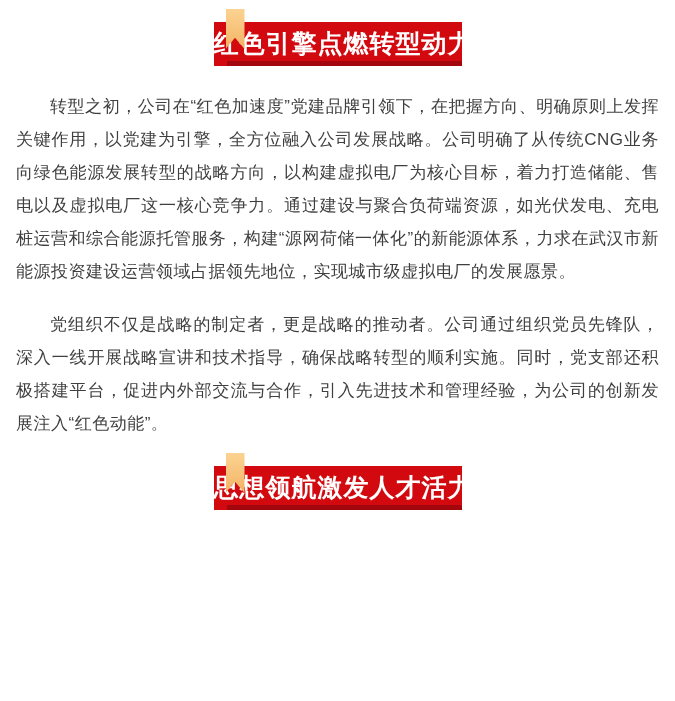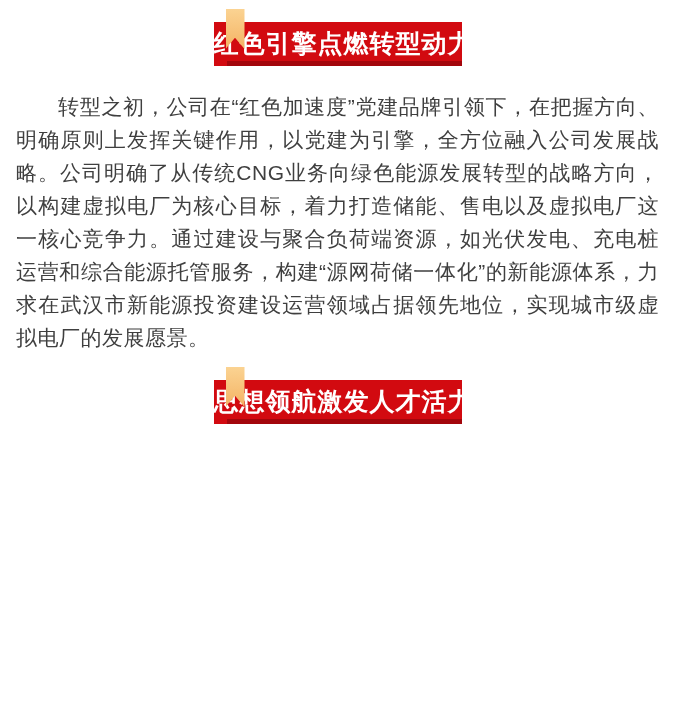--- a/index.html
+++ b/index.html
@@ -59,40 +59,41 @@
     text-align: center;
     color: #ffffff;
     font-size: 25px;
     font-weight: bold;
     letter-spacing: 1px;
     white-space: nowrap;
   }
   
   .para {
     margin: 0 0 20px 0;
-    font-size: 21px;
+    font-size: 17px;
     line-height: 33px;
     color: #3f3f3f;
     text-align: justify;
     text-indent: 2em;
     letter-spacing: 0.5px;
   }
   section { display: block; }
 </style>
 </head>
 <body>
 
 <div class="page">
 
   <section>
     <div class="banner banner-first">
       <span class="ribbon"></span>
       <span class="banner-text">红色引擎点燃转型动力</span>
     </div>
     <p class="para">转型之初，公司在“红色加速度”党建品牌引领下，在把握方向、明确原则上发挥关键作用，以党建为引擎，全方位融入公司发展战略。公司明确了从传统CNG业务向绿色能源发展转型的战略方向，以构建虚拟电厂为核心目标，着力打造储能、售电以及虚拟电厂这一核心竞争力。通过建设与聚合负荷端资源，如光伏发电、充电桩运营和综合能源托管服务，构建“源网荷储一体化”的新能源体系，力求在武汉市新能源投资建设运营领域占据领先地位，实现城市级虚拟电厂的发展愿景。</p>
+    <p class="para">党组织不仅是战略的制定者，更是战略的推动者。公司通过组织党员先锋队，深入一线开展战略宣讲和技术指导，确保战略转型的顺利实施。同时，党支部还积极搭建平台，促进内外部交流与合作，引入先进技术和管理经验，为公司的创新发展注入“红色动能”。</p>
   </section>
 
   <section>
     <div class="banner banner-second">
       <span class="ribbon"></span>
       <span class="banner-text">思想领航激发人才活力</span>
     </div>
   </section>
 
 </div>

